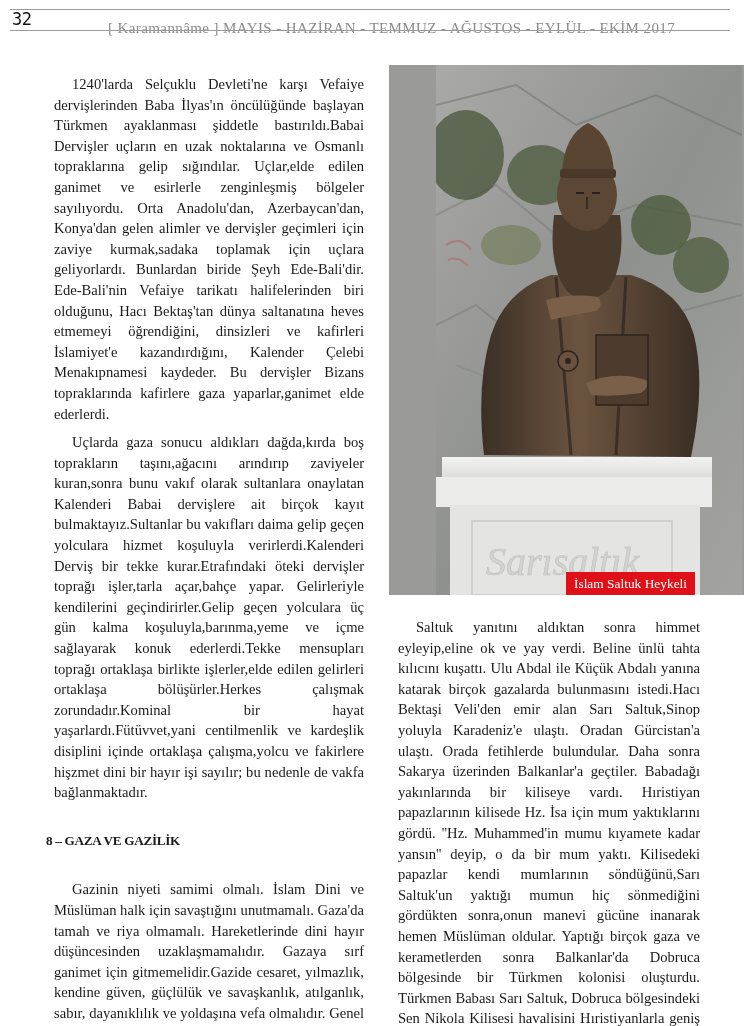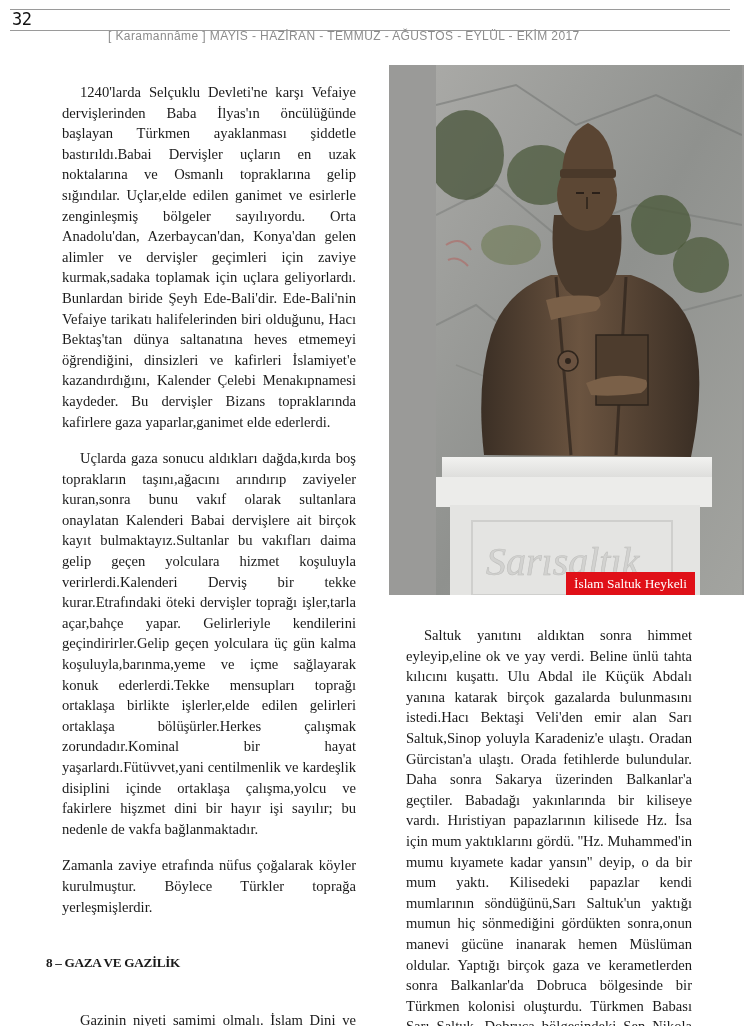--- a/index.html
+++ b/index.html
@@ -2,24 +2,24 @@
 <html><head>
 <meta charset="utf-8">
 <style>
   html, body { margin: 0; padding: 0; background: #ffffff; }
   body { width: 744px; height: 1026px; position: relative; overflow: hidden; font-family: "Liberation Serif", "DejaVu Serif", serif; color: #1a1a1a; }
 
   .hdr-line { position: absolute; left: 10px; width: 720px; height: 1px; background: #9a9a9a; }
   .hdr-line.top { top: 9px; }
   .hdr-line.bot { top: 30px; }
   .page-num { position: absolute; left: 12px; top: 10px; font-family: "DejaVu Sans Mono", "Liberation Mono", monospace; font-size: 17px; letter-spacing: -0.5px; color: #111; line-height: 18px; }
-  .running-head { position: absolute; left: 108px; top: 30px; font-family: Liberation Sans, sans-serif; font-size: 12px; color: #8c8c8c; letter-spacing: 0.4px; white-space: nowrap; line-height: 12px; }
+  .running-head { position: absolute; left: 108px; top: 22px; font-family: Liberation Serif, serif; font-size: 15px; color: #8c8c8c; letter-spacing: 0.4px; white-space: nowrap; line-height: 12px; }
 
   .col { position: absolute; font-size: 14.6px; line-height: 20.6px; }
-  .col p { margin: 16px; text-align: justify; }
+  .col p { margin: 8px; text-align: justify; }
   .col p.ind { text-indent: 18px; }
   .left-col { left: 46px; top: 66px; width: 326px; }
   .right-col { left: 390px; top: 609px; width: 318px; }
 
   .section-head { font-weight: bold; font-size: 13.2px; letter-spacing: -0.3px; margin: 0; }
   .gap-md { height: 20px; }
 
   .photo { position: absolute; left: 389px; top: 65px; width: 342px; height: 530px; overflow: hidden; background: #9a9a98; padding-left: 47px; }
   .photo svg { display: block; }
   .caption { position: absolute; left: 566px; top: 572px; width: 129px; height: 23px; background: #e01018; color: #ffffff; font-size: 13.4px; line-height: 23px; text-align: center; font-family: "Liberation Serif", serif; }
@@ -28,21 +28,20 @@
 <body>
 
 <div class="hdr-line top"></div>
 <div class="page-num">32</div>
 <div class="running-head">[ Karamannâme ]   MAYIS - HAZİRAN - TEMMUZ - AĞUSTOS - EYLÜL - EKİM  2017</div>
 <div class="hdr-line bot"></div>
 
 <div class="col left-col">
   <p class="ind">1240'larda Selçuklu Devleti'ne karşı Vefaiye dervişlerinden Baba İlyas'ın öncülüğünde başlayan Türkmen ayaklanması şiddetle bastırıldı.Babai Dervişler uçların en uzak noktalarına ve Osmanlı topraklarına gelip sığındılar. Uçlar,elde edilen ganimet ve esirlerle zenginleşmiş bölgeler sayılıyordu. Orta Anadolu'dan, Azerbaycan'dan, Konya'dan gelen alimler ve dervişler geçimleri için zaviye kurmak,sadaka toplamak için uçlara geliyorlardı. Bunlardan biride Şeyh Ede-Bali'dir. Ede-Bali'nin Vefaiye tarikatı halifelerinden biri olduğunu, Hacı Bektaş'tan dünya saltanatına heves etmemeyi öğrendiğini, dinsizleri ve kafirleri İslamiyet'e kazandırdığını, Kalender Çelebi Menakıpnamesi kaydeder. Bu dervişler Bizans topraklarında kafirlere gaza yaparlar,ganimet elde ederlerdi.</p>
   <p class="ind">Uçlarda gaza sonucu aldıkları dağda,kırda boş toprakların taşını,ağacını arındırıp zaviyeler kuran,sonra bunu vakıf olarak sultanlara onaylatan Kalenderi Babai dervişlere ait birçok kayıt bulmaktayız.Sultanlar bu vakıfları daima gelip geçen yolculara hizmet koşuluyla verirlerdi.Kalenderi Derviş bir tekke kurar.Etrafındaki öteki dervişler toprağı işler,tarla açar,bahçe yapar. Gelirleriyle kendilerini geçindirirler.Gelip geçen yolculara üç gün kalma koşuluyla,barınma,yeme ve içme sağlayarak konuk ederlerdi.Tekke mensupları toprağı ortaklaşa birlikte işlerler,elde edilen gelirleri ortaklaşa bölüşürler.Herkes çalışmak zorundadır.Kominal bir hayat yaşarlardı.Fütüvvet,yani centilmenlik ve kardeşlik disiplini içinde ortaklaşa çalışma,yolcu ve fakirlere hişzmet dini bir hayır işi sayılır; bu nedenle de vakfa bağlanmaktadır.</p>
-  <p>Zamanla zaviye etrafında nüfus çoğalarak köyler kurulmuştur. Böylece Türkler toprağa yerleşmişlerdir.</p>
   <div class="gap-md"></div>
   <h3 class="section-head">8 – GAZA VE GAZİLİK</h3>
   <div class="gap-md"></div>
   <p class="ind">Gazinin niyeti samimi olmalı. İslam Dini ve Müslüman halk için savaştığını unutmamalı. Gaza'da tamah ve riya olmamalı. Hareketlerinde dini hayır düşüncesinden uzaklaşmamalıdır. Gazaya sırf ganimet için gitmemelidir.Gazide cesaret, yılmazlık, kendine güven, güçlülük ve savaşkanlık, atılganlık, sabır, dayanıklılık ve yoldaşına vefa olmalıdır. Genel olarak gazi,ahiret için sevap kazanma amacıyla savaşan Müslüman olarak tanımlanır. Anadolu'nun Türk yurdu olmasında gazilerin büyük payı vardır.</p>
 
 </div>
 
 <div class="photo">
   <svg width="306" height="530" viewBox="0 0 306 530">
     <defs>

